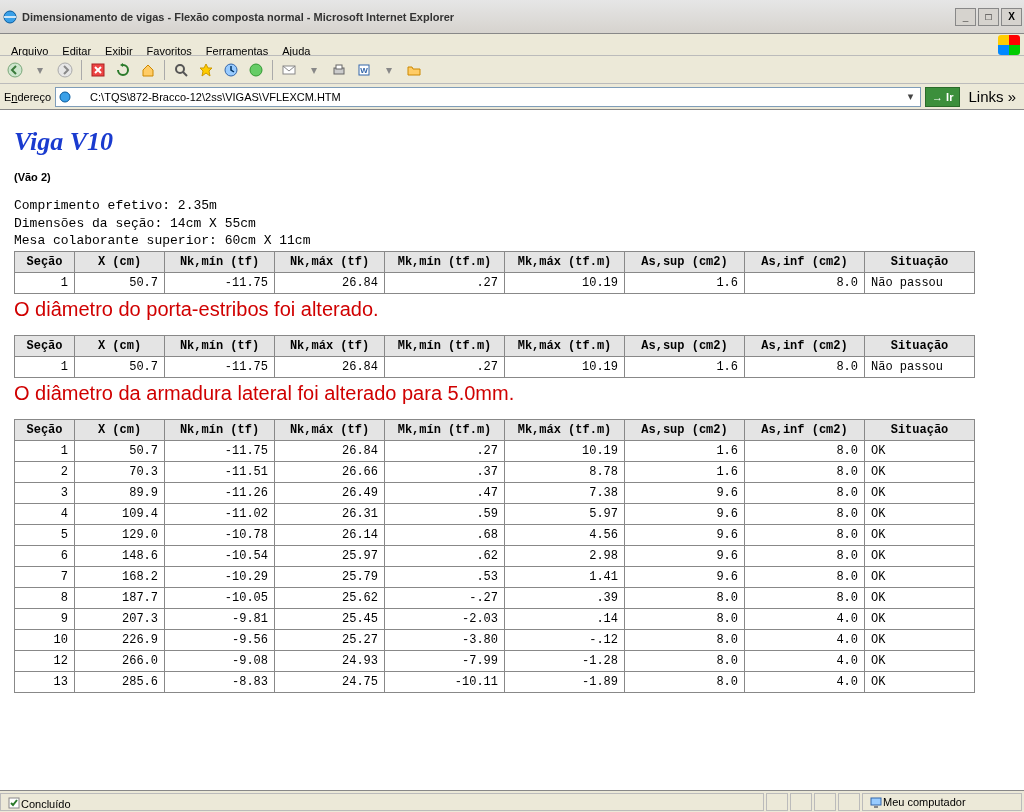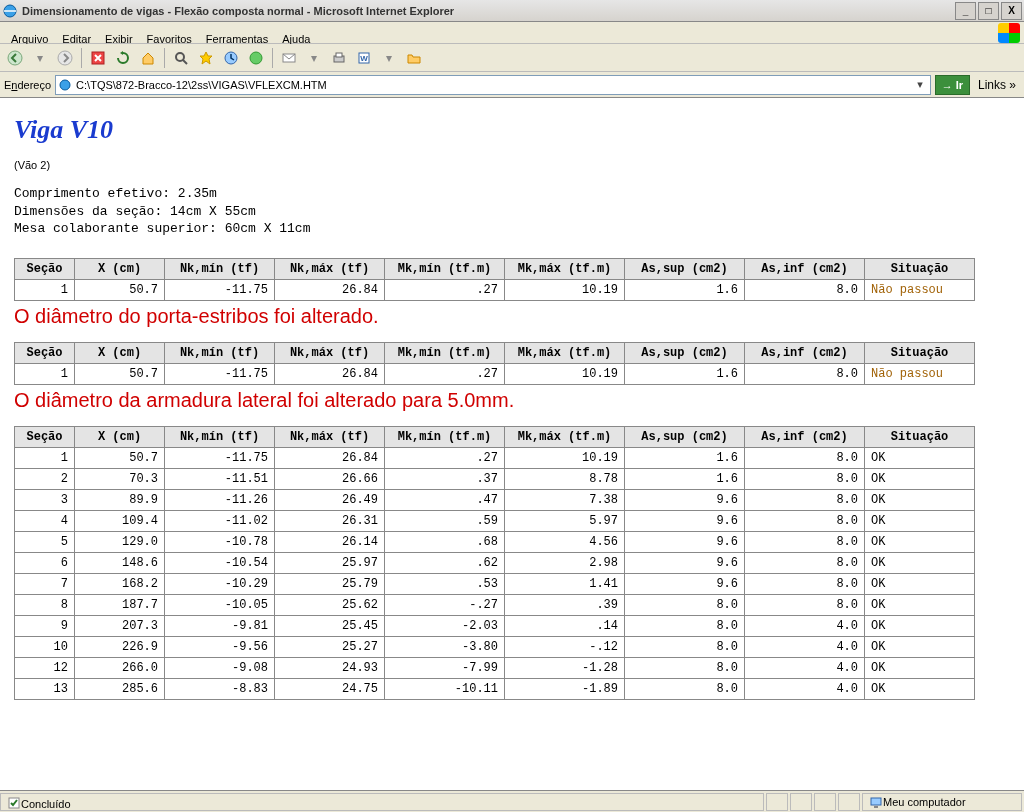--- a/index.html
+++ b/index.html
@@ -9,21 +9,21 @@
   font-size: 11px;
   background: #ece9d8;
   color: #000;
   width: 1024px;
   height: 812px;
   overflow: hidden;
   display: flex;
   flex-direction: column;
 }
 .titlebar {
-  height: 22px;
+  height: 34px;
   background: linear-gradient(#e6e6e6,#d6d3ce);
   border-bottom: 1px solid #888;
   display: flex;
   align-items: center;
   padding: 0 2px;
 }
 .titlebar .ie-icon {
   width: 16px; height: 16px; margin-right: 4px;
   display: inline-flex; align-items: center; justify-content: center;
 }
@@ -68,30 +68,30 @@
   background: #ece9d8;
   border-bottom: 1px solid #888;
   display: flex; align-items: center; padding: 0 4px; gap: 4px;
 }
 .addr-label { font-size: 11px; }
 .addr-label u { text-decoration: underline; }
 .addr-box {
   flex: 1;
   height: 20px;
   background: #fff; border: 1px solid #7f9db9;
-  display: flex; align-items: center; padding: 0 2px; gap: 4px;
+  display: flex; align-items: center; padding: 0 2px; gap: 18px;
 }
 .addr-text { flex: 1; font-size: 11px; }
 .addr-dd { width: 15px; text-align: center; color: #444; }
 .go-btn {
   height: 20px; padding: 0 6px; background: #3c8f3c;
   color: #fff; display: flex; align-items: center; gap: 3px;
   font-size: 11px; font-weight: bold; border: 1px solid #2a6b2a;
 }
-.links-btn { font-size: 12px; padding: 0 4px; }
+.links-btn { font-size: 15px; padding: 0 4px; }
 .content-wrap {
   flex: 1;
   display: flex;
   overflow: hidden;
   background: #fff;
   border-top: 1px solid #fff;
 }
 .content {
   flex: 1;
   overflow: auto;
@@ -99,22 +99,22 @@
   background: #fff;
 }
 .content::-webkit-scrollbar { width:16px; height:16px; }
 .content::-webkit-scrollbar-track { background:#ece9d8; }
 .content::-webkit-scrollbar-thumb { background:#c8c4b8; border:1px solid #888; }
 h1.viga {
   font-family: "Times New Roman", serif;
   font-size: 26px; font-style: italic; font-weight: bold;
   color: #1a3bcf; margin: 6px 0 14px 0;
 }
-.vao { font-weight: normal; margin-bottom: 14px; }
-.mono { font-family: "Courier New", monospace; font-size: 13px; line-height: 1.35; margin-bottom: 20px; white-space: pre; }
+.vao { font-weight: bold; margin-bottom: 14px; }
+.mono { font-family: "Courier New", monospace; font-size: 13px; line-height: 1.35; margin-bottom: 1px; white-space: pre; }
 .warn { color: #d00000; font-size: 20px; margin: 4px 0 14px 0; }
 table.data {
   border-collapse: collapse;
   border: 1px solid #888;
   font-family: "Courier New", monospace;
   font-size: 12px;
   margin-bottom: 2px;
 }
 table.data th {
   background: #e4e4e4;
@@ -123,21 +123,21 @@
   font-weight: bold;
   text-align: center;
 }
 table.data td {
   border: 1px solid #888;
   padding: 3px 6px;
   text-align: right;
   background: #fff;
 }
 table.data td.sit { text-align: left; }
-table.data td.sit.fail { color: #a16207; }
+table.data td.sit.fail { color: #000000; }
 .statusbar {
   height: 22px;
   background: #ece9d8;
   border-top: 1px solid #888;
   display: flex; align-items: center;
   font-size: 11px;
 }
 .status-cell {
   border: 1px solid #bbb;
   height: 18px; display: flex; align-items: center;

